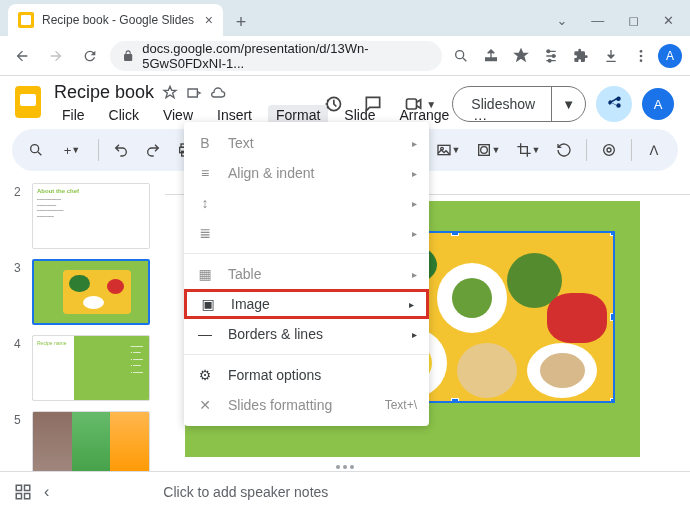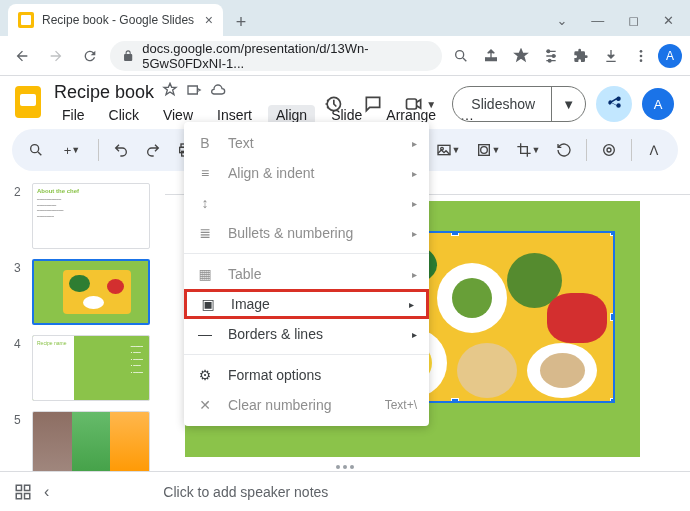--- a/index.html
+++ b/index.html
@@ -25,21 +25,21 @@
 .ext-icons{display:flex;gap:4px;align-items:center;}
 .ext-icons .navbtn{width:26px;}
 .avatar-chrome{width:24px;height:24px;border-radius:50%;background:#1a73e8;color:#fff;display:flex;align-items:center;justify-content:center;font-size:12px;font-weight:500;}
 
 
 .slides-header{padding:6px 16px 0 12px; display:flex; align-items:flex-start; gap:10px;}
 .slides-logo{width:32px;height:40px;display:flex;align-items:center;justify-content:center;}
 .slides-logo-inner{width:26px;height:32px;background:#fbbc04;border-radius:4px;position:relative;}
 .slides-logo-inner::after{content:"";position:absolute;left:5px;top:8px;width:16px;height:12px;background:#fff;border-radius:2px;}
 .doc-info{flex:1;min-width:0;}
-.doc-title-row{display:flex;gap:8px;}
+.doc-title-row{display:flex;align-items:center;gap:8px;}
 .doc-title{font-size:18px;color:#202124;}
 .menubar{display:flex;gap:8px;margin-top:2px;font-size:14px;color:#202124;}
 .menubar .mitem{padding:2px 8px;border-radius:4px;cursor:pointer;}
 .menubar .mitem.active{background:#e8eaed;}
 .header-right{display:flex;align-items:center;gap:10px;padding-top:4px;}
 .iconbtn{width:30px;height:30px;display:flex;align-items:center;justify-content:center;border-radius:50%;color:#444;}
 .slideshow-btn{height:36px;border:1px solid #747775;border-radius:18px;display:flex;align-items:center;}
 .slideshow-main{padding:0 16px 0 18px;font-size:14px;}
 .slideshow-caret{border-left:1px solid #747775;padding:0 10px;height:100%;display:flex;align-items:center;}
 .share-btn{width:36px;height:36px;border-radius:50%;background:#c2e7ff;display:flex;align-items:center;justify-content:center;}
@@ -190,21 +190,21 @@
         </svg>
       <svg class="star-icon" viewBox="0 0 24 24" fill="none" stroke="#5f6368" stroke-width="2">
           <path d="M6 18h12a4 4 0 0 0 0-8 6 6 0 0 0-12 1 3.5 3.5 0 0 0 0 7z"></path>
         </svg>
     </div>
     <div class="menubar" id="menubar">
         <span class="mitem">File</span>
         <span class="mitem">Click</span>
         <span class="mitem">View</span>
         <span class="mitem">Insert</span>
-        <span class="mitem active">Align</span>
+        <span class="mitem active">Format</span>
         <span class="mitem">Slide</span>
         <span class="mitem">Arrange</span>
         <span class="mitem">…</span>
       </div>
   </div>
   <div class="header-right">
     <div class="iconbtn">
         <svg width="20" height="20" viewBox="0 0 24 24" fill="none" stroke="#444" stroke-width="2">
           <circle cx="13" cy="12" r="8"></circle>
           <path d="M13 7v5l3 3M3 12h2M5 7l1.5 1.5M5 17l1.5-1.5"></path>
@@ -386,21 +386,20 @@
       <span class="dicon">≡</span>
       <span>Align &amp; indent</span>
       <span class="arrow">▸</span>
     </div>
     <div class="ditem">
       <span class="dicon">↕</span>
       <span class="arrow">▸</span>
     </div>
     <div class="ditem">
       <span class="dicon">≣</span>
-      <span>Bullets &amp; numbering</span>
       <span class="arrow">▸</span>
     </div>
     <div class="dsep"></div>
     <div class="ditem">
       <span class="dicon">▦</span>
       <span>Table</span>
       <span class="arrow">▸</span>
     </div>
     <div class="ditem enabled highlight-box">
       <span class="dicon">▣</span>
@@ -412,21 +411,21 @@
       <span>Borders &amp; lines</span>
       <span class="arrow">▸</span>
     </div>
     <div class="dsep"></div>
     <div class="ditem enabled">
       <span class="dicon">⚙</span>
       <span>Format options</span>
     </div>
     <div class="ditem">
       <span class="dicon">✕</span>
-      <span>Clear numbering</span>
+      <span>Slides formatting</span>
       <span class="shortcut">Text+\</span>
     </div>
   </div>
 
 <div class="grip">
     <span></span>
     <span></span>
     <span></span>
   </div>
 <div class="notes-bar">

